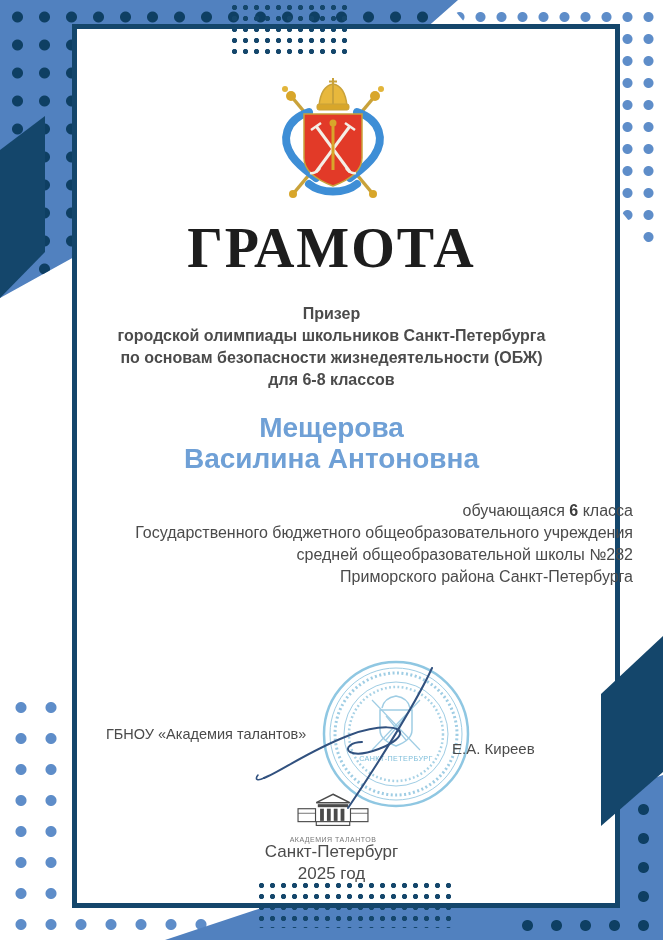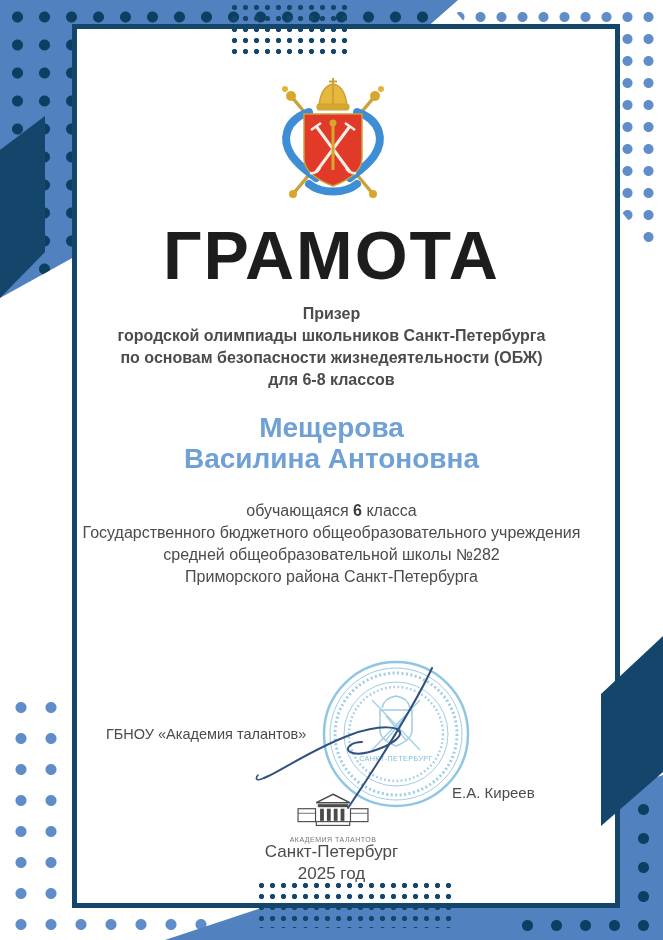--- a/index.html
+++ b/index.html
@@ -36,32 +36,32 @@
     clip-path:polygon(0 58px,62px 0,62px 136px,0 190px);}
 
   .grid-top{left:229px;top:2px;width:122px;height:55px;z-index:4;
     background-image:radial-gradient(circle,#14466b 2.2px,transparent 3px);
     background-size:11px 11px;}
   .grid-bottom{left:256px;top:880px;width:196px;height:48px;z-index:4;
     background-image:radial-gradient(circle,#14466b 2.2px,transparent 3px);
     background-size:11px 11px;}
   .coat{left:263px;top:78px;width:140px;height:136px;z-index:5;}
   .title{left:0;top:216px;width:663px;text-align:center;z-index:5;
-    font-family:Liberation Sans, sans-serif;
-    font-size:68px;font-weight:bold;letter-spacing:2px;color:#1d1d1d;}
+    font-family:Liberation Serif, serif;
+    font-size:56px;font-weight:bold;letter-spacing:2px;color:#1d1d1d;}
   .award{left:40px;top:303px;width:583px;text-align:center;z-index:5;
     font-size:16px;line-height:22px;color:#4b4b4b;font-weight:bold;}
   .recipient{left:40px;top:412px;width:583px;text-align:center;z-index:5;
     font-size:28px;line-height:31px;font-weight:bold;color:#6fa0d6;}
-  .details{left:30px;top:500px;width:603px;text-align:center;z-index:5;
+  .details{left:30px;top:500px;width:603px;text-align:right;z-index:5;
     font-size:16px;line-height:22px;color:#4b4b4b;}
   .details .grade{font-weight:bold;color:#3c3c3c;}
   .sign-block{left:94px;top:711px;width:220px;z-index:5;font-size:14.5px;color:#4b4b4b;}
   .sign-block .org{margin-top:15px;margin-left:12px;}
-  .signer{left:452px;top:784px;width:130px;z-index:6;font-size:15px;color:#4b4b4b;}
+  .signer{left:452px;top:740px;width:130px;z-index:6;font-size:15px;color:#4b4b4b;}
   .stamp{left:320px;top:658px;width:152px;height:152px;z-index:5;}
   .signature-svg{left:250px;top:650px;width:220px;height:170px;z-index:6;}
   .logo-block{left:281px;top:791px;width:104px;text-align:center;z-index:5;}
   .logo-block .caption{font-size:7px;letter-spacing:0.5px;color:#777;margin-top:1px;}
   .footer{left:40px;top:841px;width:583px;text-align:center;z-index:5;
     font-size:17px;line-height:22px;color:#4b4b4b;}
 </style>
 </head>
 <body>
 

